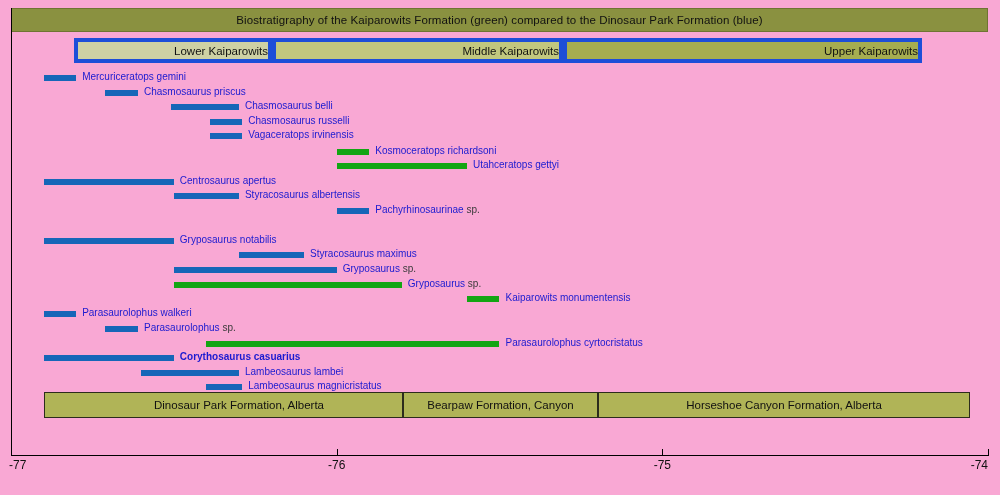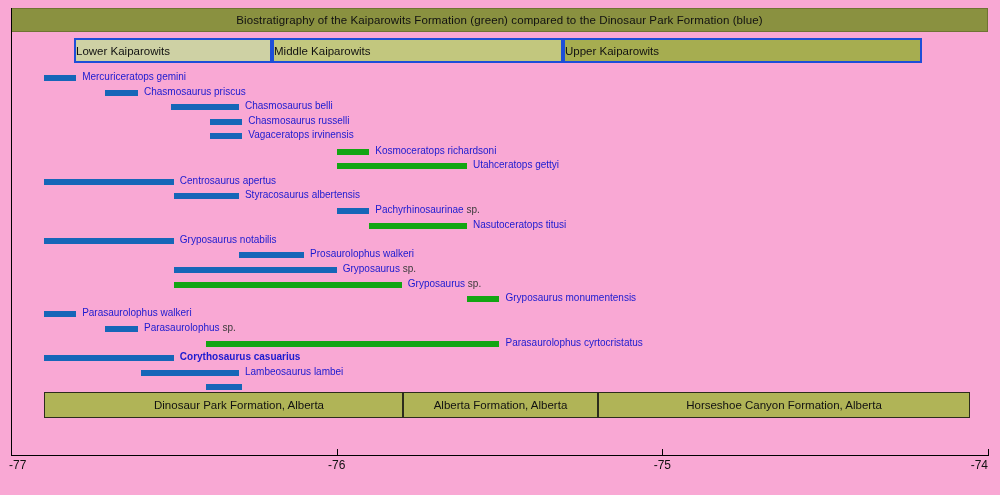--- a/index.html
+++ b/index.html
@@ -35,24 +35,24 @@
     color: #111111;
     letter-spacing: 0.1px;
     white-space: nowrap;
   }
 
   
   .member-band {
     position: absolute;
     top: 38px;
     height: 25px;
-    border: 2px solid #1d4ed8;
+    border: 4px solid #1d4ed8;
     display: flex;
     align-items: center;
-    justify-content: flex-start;
+    justify-content: flex-end;
   }
   .member-band .member-text {
     font-size: 11.5px;
     color: #111111;
     white-space: nowrap;
   }
   .member-lower  { left: 74px;  width: 198px; background: #ced1a4; }
   .member-middle { left: 272px; width: 291px; background: #c2c77e; }
   .member-upper  { left: 563px; width: 359px; background: #a6ad50; }
 
@@ -201,43 +201,39 @@
         <div class="taxon-label blue-text" style="left: 179.833px;"><span>Centrosaurus apertus</span></div>
       </div>
       <div class="taxon-row" style="top: 120.4px;">
         <div class="range-bar blue" title="Styracosaurus albertensis" style="left: 173.833px; width: 65.1333px;"></div>
         <div class="taxon-label blue-text" style="left: 244.967px;"><span>Styracosaurus albertensis</span></div>
       </div>
       <div class="taxon-row" style="top: 135px;">
         <div class="range-bar blue" title="Pachyrhinosaurinae sp." style="left: 336.667px; width: 32.5667px;"></div>
         <div class="taxon-label blue-text" style="left: 375.233px;"><span>Pachyrhinosaurinae</span><span class="suffix"> sp.</span></div>
       </div>
-      <div class="taxon-row" style="top: 149.6px;">
-        <div class="range-bar green" title="Nasutoceratops titusi" style="left: 369.233px; width: 97.7px;"></div>
-        <div class="taxon-label green-text" style="left: 472.933px;"><span>Nasutoceratops titusi</span></div>
-      </div>
       <div class="taxon-row" style="top: 164.8px;">
         <div class="range-bar blue" title="Gryposaurus notabilis" style="left: 43.5667px; width: 130.267px;"></div>
         <div class="taxon-label blue-text" style="left: 179.833px;"><span>Gryposaurus notabilis</span></div>
       </div>
       <div class="taxon-row" style="top: 179.4px;">
         <div class="range-bar blue" title="Prosaurolophus maximus" style="left: 238.967px; width: 65.1333px;"></div>
-        <div class="taxon-label blue-text" style="left: 310.1px;"><span>Prosaurolophus walkeri</span></div>
+        <div class="taxon-label blue-text" style="left: 310.1px;"><span>Styracosaurus maximus</span></div>
       </div>
       <div class="taxon-row" style="top: 194px;">
         <div class="range-bar blue" title="Gryposaurus sp." style="left: 173.833px; width: 162.833px;"></div>
         <div class="taxon-label blue-text" style="left: 342.667px;"><span>Gryposaurus</span><span class="suffix"> sp.</span></div>
       </div>
       <div class="taxon-row" style="top: 208.6px;">
         <div class="range-bar green" title="Gryposaurus sp." style="left: 173.833px; width: 227.967px;"></div>
         <div class="taxon-label green-text" style="left: 407.8px;"><span>Gryposaurus</span><span class="suffix"> sp.</span></div>
       </div>
       <div class="taxon-row" style="top: 223.2px;">
         <div class="range-bar green" title="Gryposaurus monumentensis" style="left: 466.933px; width: 32.5667px;"></div>
-        <div class="taxon-label green-text" style="left: 505.5px;"><span>Gryposaurus monumentensis</span></div>
+        <div class="taxon-label green-text" style="left: 505.5px;"><span>Kaiparowits monumentensis</span></div>
       </div>
       <div class="taxon-row" style="top: 238.4px;">
         <div class="range-bar blue" title="Parasaurolophus walkeri" style="left: 43.5667px; width: 32.5667px;"></div>
         <div class="taxon-label blue-text" style="left: 82.1333px;"><span>Parasaurolophus walkeri</span></div>
       </div>
       <div class="taxon-row" style="top: 253px;">
         <div class="range-bar blue" title="Parasaurolophus sp." style="left: 105.443px; width: 32.5667px;"></div>
         <div class="taxon-label blue-text" style="left: 144.01px;"><span>Parasaurolophus</span><span class="suffix"> sp.</span></div>
       </div>
       <div class="taxon-row" style="top: 267.6px;">
@@ -247,28 +243,29 @@
       <div class="taxon-row" style="top: 282.2px;">
         <div class="range-bar blue" title="Corythosaurus casuarius" style="left: 43.5667px; width: 130.267px;"></div>
         <div class="taxon-label blue-text" style="left: 179.833px; font-weight: bold;"><span>Corythosaurus casuarius</span></div>
       </div>
       <div class="taxon-row" style="top: 296.8px;">
         <div class="range-bar blue" title="Lambeosaurus lambei" style="left: 141.267px; width: 97.7px;"></div>
         <div class="taxon-label blue-text" style="left: 244.967px;"><span>Lambeosaurus lambei</span></div>
       </div>
       <div class="taxon-row" style="top: 311.4px;">
         <div class="range-bar blue" title="Lambeosaurus magnicristatus" style="left: 206.4px; width: 35.8233px;"></div>
+        <div class="taxon-label blue-text" style="left: 248.223px;"><span>Lambeosaurus magnicristatus</span></div>
       </div>
     </div>
 
   <div class="formation-band formation-dp">
     <span class="formation-text">Dinosaur Park Formation, Alberta</span>
   </div>
   <div class="formation-band formation-bp">
-    <span class="formation-text">Alberta Formation, Alberta</span>
+    <span class="formation-text">Bearpaw Formation, Canyon</span>
   </div>
   <div class="formation-band formation-hc">
     <span class="formation-text">Horseshoe Canyon Formation, Alberta</span>
   </div>
 
   <div id="axis">
     <div class="axis-left-spine"></div>
     <div class="axis-line"></div>
   <div class="axis-tick" style="left: 11px;"></div>
       <div class="axis-tick-label" style="left: 11px; transform: translateX(-2px);">-77</div>

